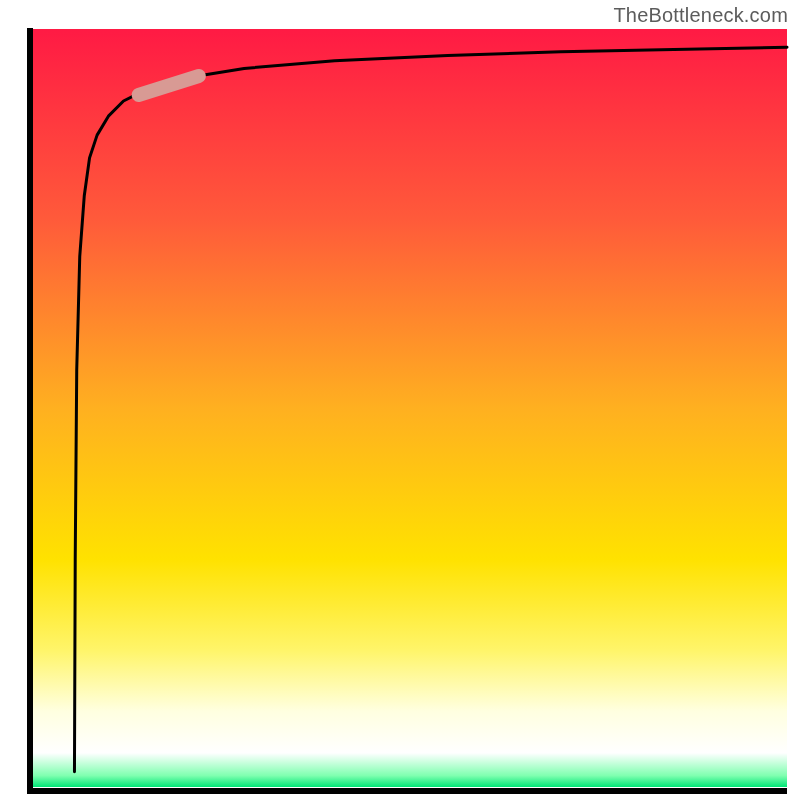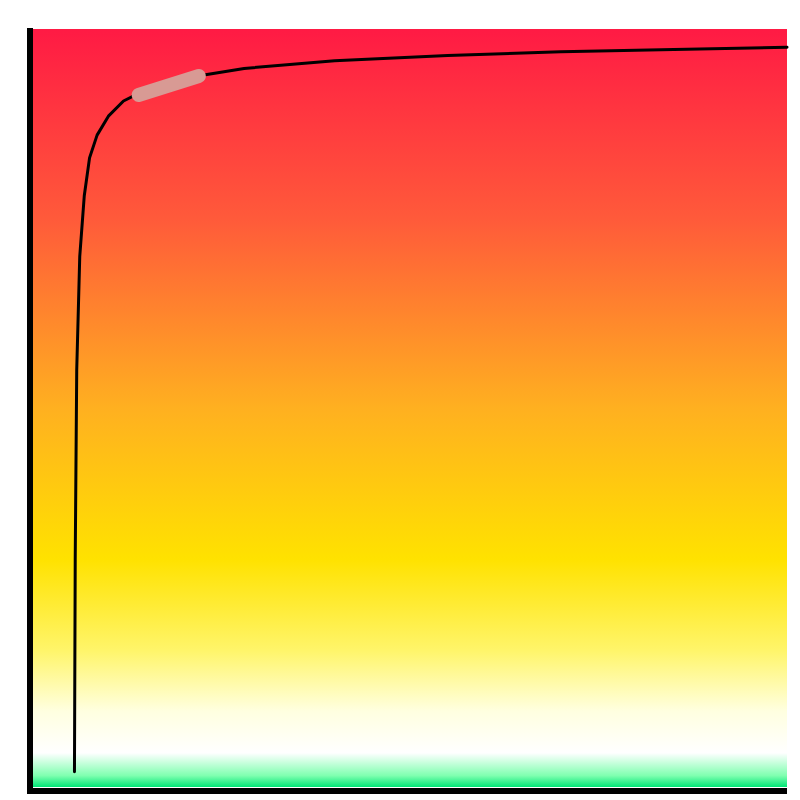--- a/index.html
+++ b/index.html
@@ -26,20 +26,21 @@
     letter-spacing: 0.2px;
   }
   svg {
     display: block;
   }
 </style>
 </head>
 <body>
 
 <div class="chart-wrapper">
+  <div class="attribution">TheBottleneck.com</div>
 
   <svg id="chart-svg" width="800" height="800" viewBox="0 0 800 800">
     <defs>
       <linearGradient id="bg-grad" x1="0" y1="0" x2="0" y2="1">
           <stop offset="0%" stop-color="#ff1a44"></stop>
           <stop offset="25%" stop-color="#ff5a3a"></stop>
           <stop offset="50%" stop-color="#ffb020"></stop>
           <stop offset="70%" stop-color="#ffe200"></stop>
           <stop offset="82%" stop-color="#fff56a"></stop>
           <stop offset="90%" stop-color="#ffffe0"></stop>

